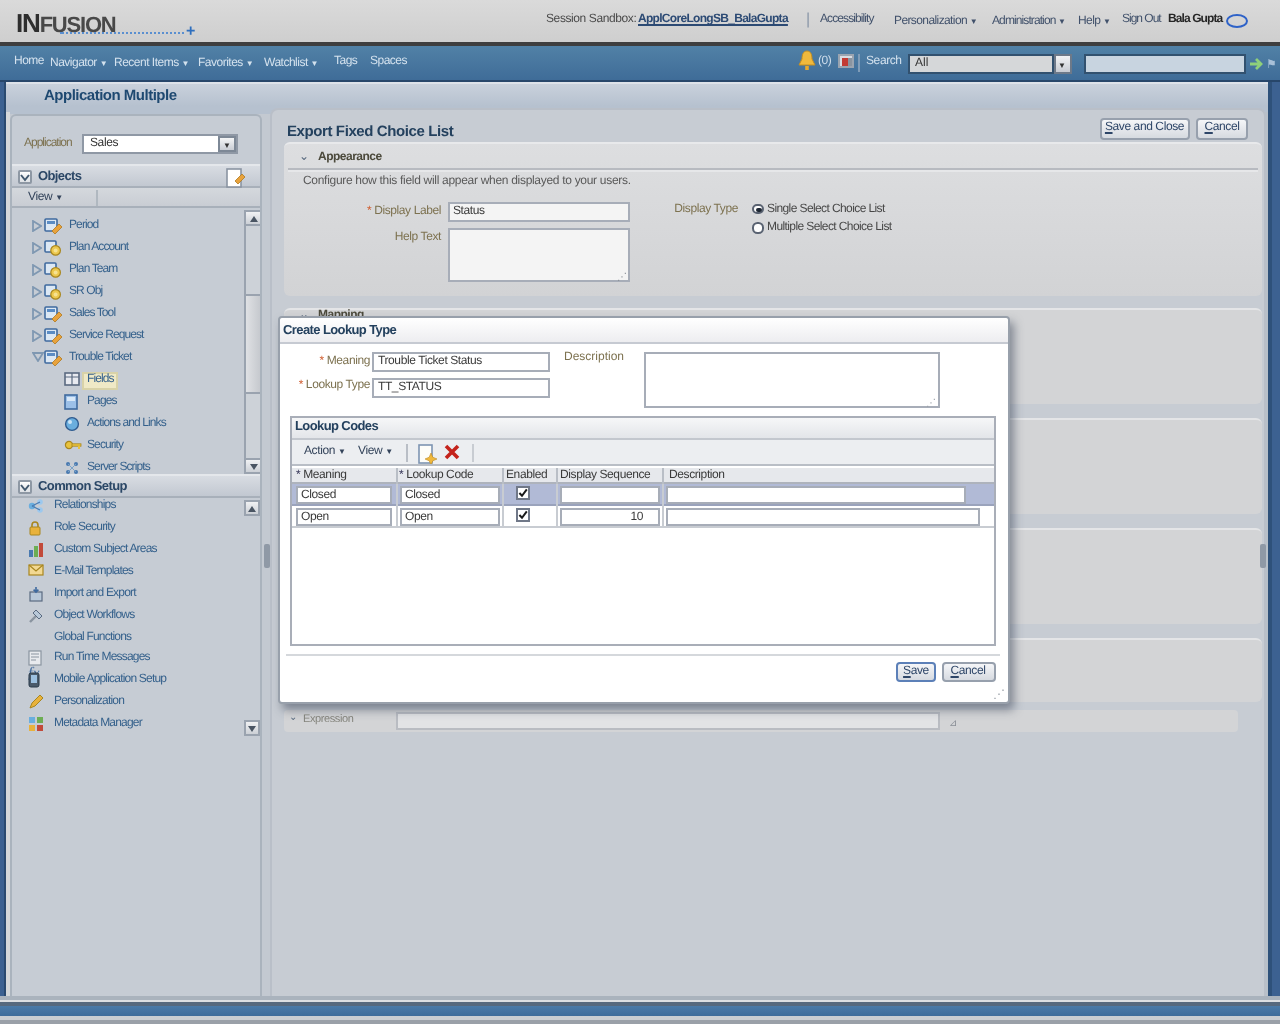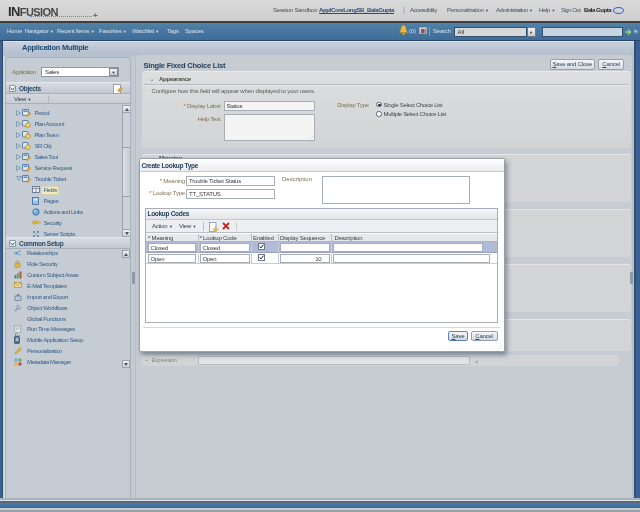--- a/index.html
+++ b/index.html
@@ -349,21 +349,21 @@
     <div class="abs" style="left:0;bottom:0;width:8px;height:8px;background:linear-gradient(#f0f1f3,#ccd0d6);border:1px solid #9aa3af;">
         <svg width="4" height="3" viewBox="0 0 4 3" style="margin:2px auto 0;">
           <path d="M0 0 L4 0 L2 3 Z" fill="#4a5563"></path>
         </svg>
       </div>
   </div>
 </div>
 
 <div class="abs" style="left:134.5px;top:53.5px;width:498px;height:444.5px;background:#c7ccd3;border:1px solid #b9bfc8;border-bottom:none;border-radius:4px 4px 0 0;overflow:hidden;">
 
-  <div class="abs" style="left:8px;top:6px;font-size:7.5px;font-weight:bold;letter-spacing:-0.2px;color:#24415e;">Single Fixed Choice List</div>
+  <div class="abs" style="left:8px;top:6px;font-size:7.5px;font-weight:bold;letter-spacing:-0.2px;color:#24415e;">Export Fixed Choice List</div>
   <div class="abs btn" style="left:414px;top:4.5px;width:45.5px;height:10.5px;line-height:9px;"><u>S</u>ave and Close</div>
   <div class="abs btn" style="left:462.5px;top:4.5px;width:26px;height:10.5px;line-height:9px;"><u>C</u>ancel</div>
 
   <div class="abs" style="left:6px;top:16.5px;width:489px;height:77px;background:linear-gradient(#dddee0,#d2d3d5);border-radius:3px;border-top:1px solid #e8e9eb;">
     <div class="abs sarw" style="left:8px;top:4px;">⌄</div>
     <div class="abs sect" style="left:17.5px;top:3.5px;">Appearance</div>
     <div class="abs" style="left:2px;top:11.5px;width:485px;height:1px;background:#b7bac0;"></div>
     <div class="abs" style="left:2px;top:12.5px;width:485px;height:1px;background:#e6e7e9;"></div>
     <div class="abs t6" style="left:10px;top:15.5px;color:#595959;letter-spacing:-0.15px;">Configure how this field will appear when displayed to your users.</div>
     <div class="abs lbl" style="left:9px;top:31px;width:70px;"><span class="ast">*</span> Display Label</div>

